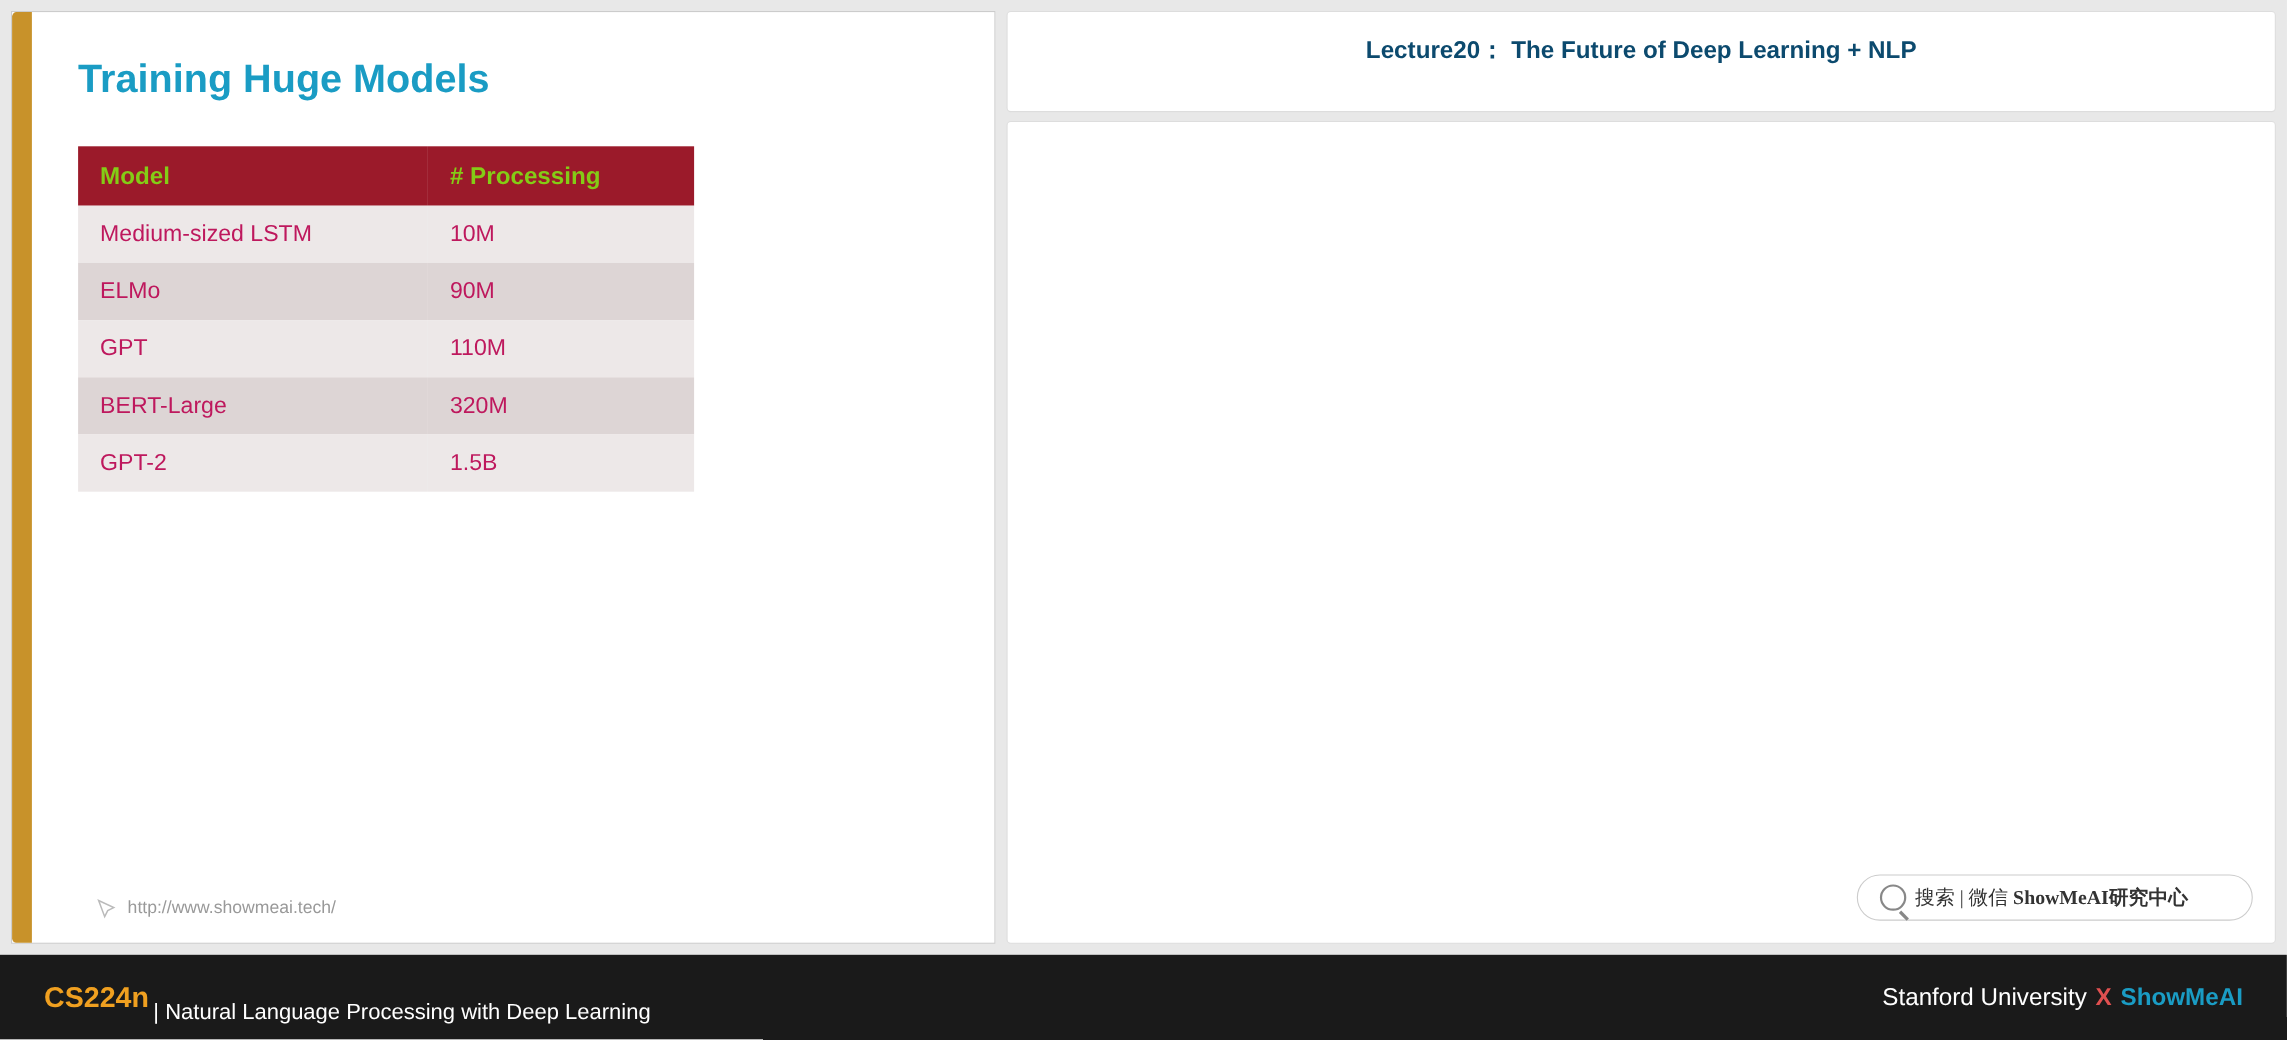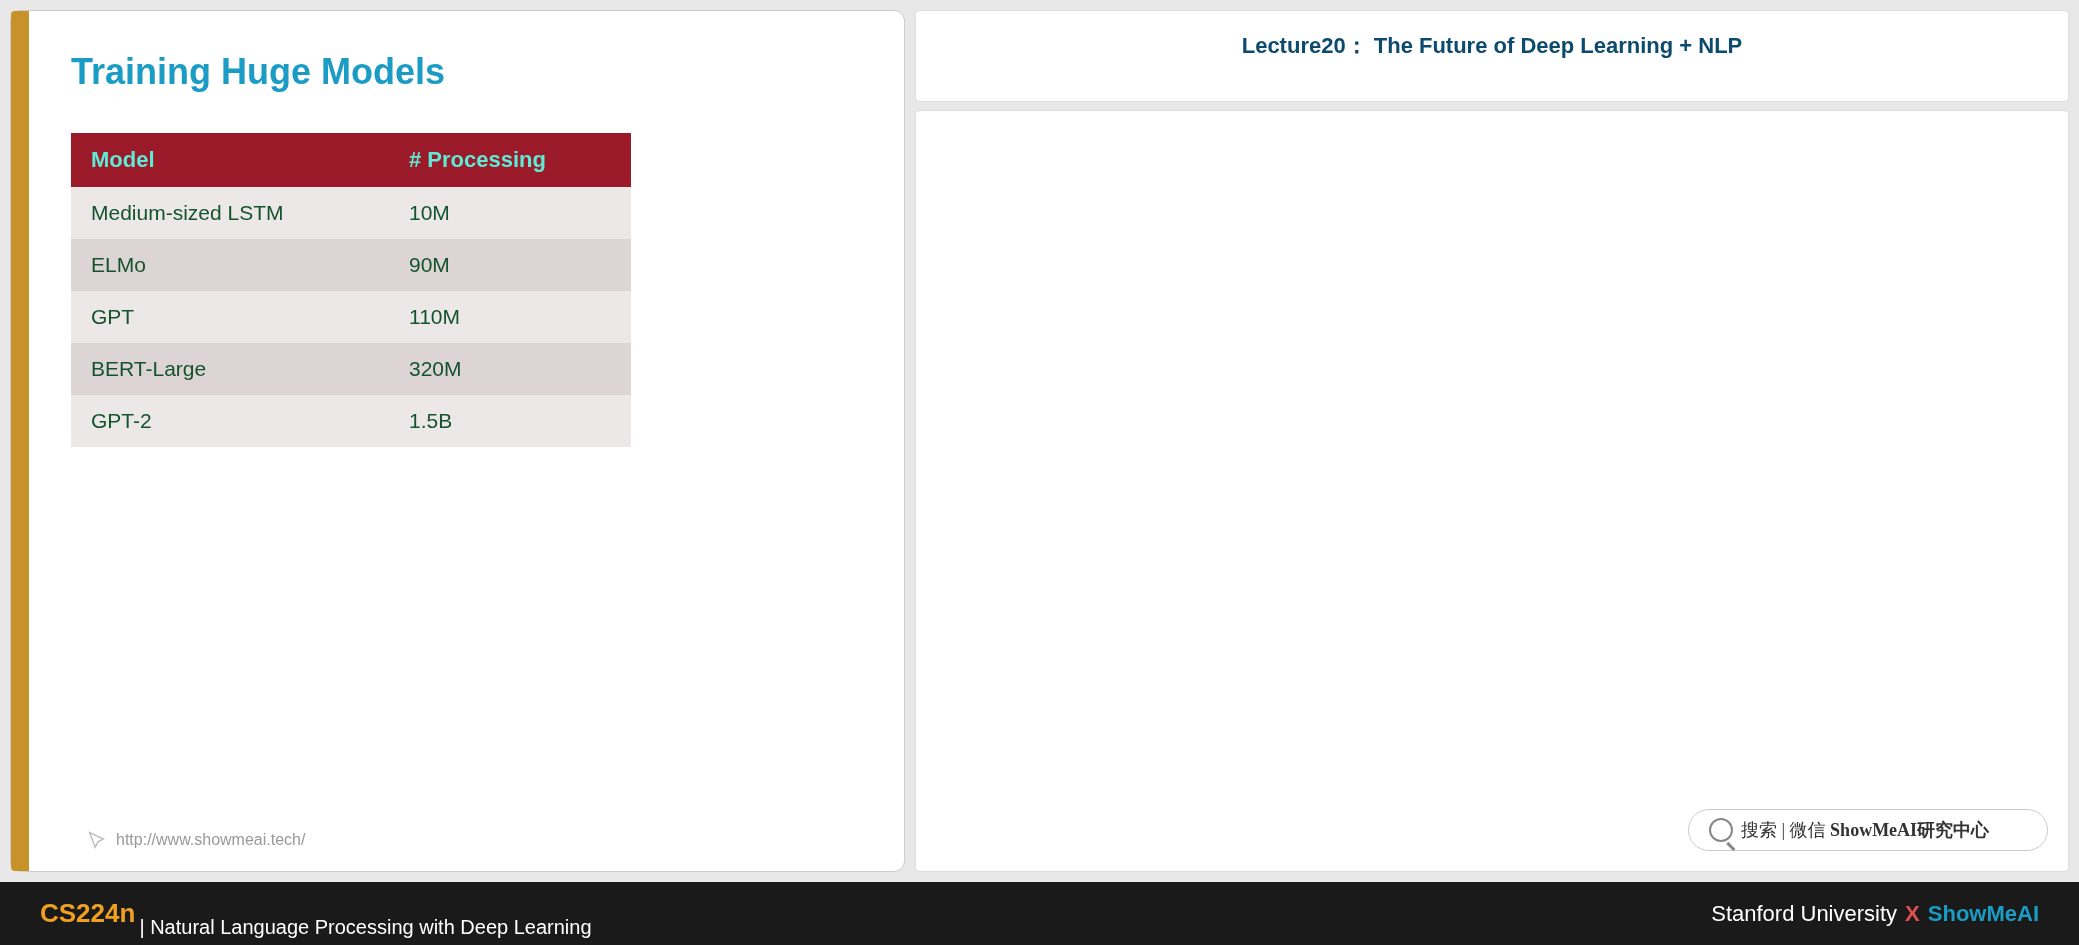--- a/index.html
+++ b/index.html
@@ -19,21 +19,21 @@
       flex: 1;
       background: #e8e8e8;
     }
 
     
     .slide-panel {
       width: 895px;
       background: white;
       margin: 10px 10px 10px 10px;
       border: 1px solid #ccc;
-      border-radius: 11px;
+      border-radius: 0;
       position: relative;
       display: flex;
       flex-direction: column;
       padding: 40px 50px 30px 60px;
     }
 
     .slide-left-bar {
       position: absolute;
       left: 0;
       top: 0;
@@ -51,39 +51,39 @@
     }
 
     
     .model-table {
       border-collapse: collapse;
       width: 560px;
     }
 
     .model-table thead tr th {
       background: #9b1a2a;
-      color: #5eead4;
+      color: #84cc16;
       font-size: 22px;
       font-weight: bold;
       padding: 14px 20px;
       text-align: left;
     }
 
     .model-table tbody tr:nth-child(odd) {
       background: #ede8e8;
     }
 
     .model-table tbody tr:nth-child(even) {
       background: #ddd5d5;
     }
 
     .model-table tbody tr td {
       font-size: 21px;
       padding: 14px 20px;
-      color: #14532d;
+      color: #be185d;
     }
 
     
     .slide-footer {
       position: absolute;
       bottom: 20px;
       left: 75px;
       display: flex;
       align-items: center;
       gap: 8px;
@@ -216,21 +216,21 @@
       color: #333;
     }
 
     .search-text strong {
       font-weight: 900;
     }
 
     
     .footer-bar {
       background: #1a1a1a;
-      height: 63px;
+      height: 77px;
       display: flex;
       align-items: center;
       justify-content: space-between;
       padding: 0 40px;
       flex-shrink: 0;
       gap: 44px;
     }
 
     .footer-left {
       display: flex;

